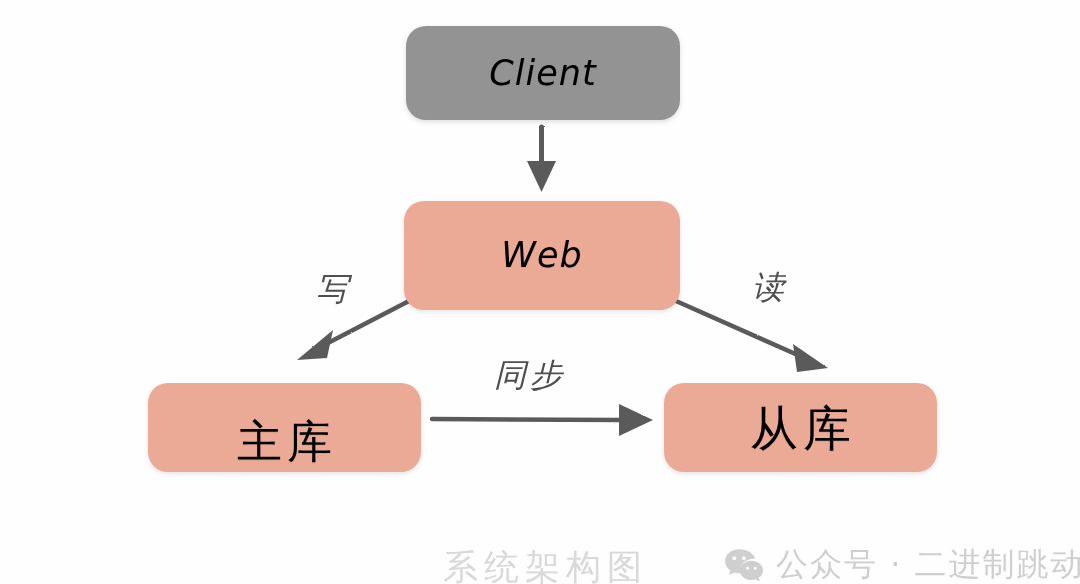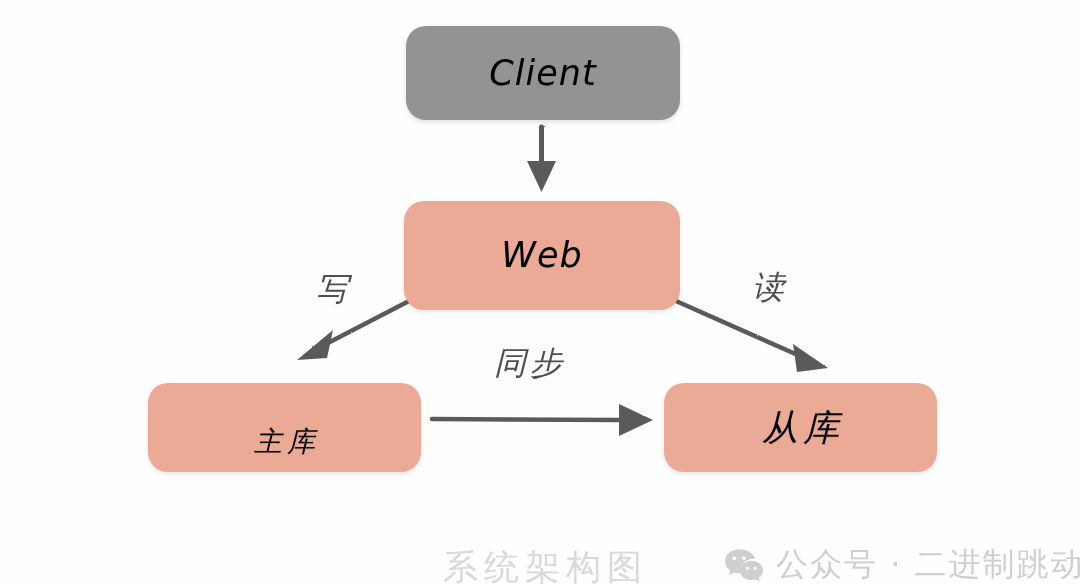--- a/index.html
+++ b/index.html
@@ -76,56 +76,54 @@
   
   #node-master {
     left: 148px;
     top: 383px;
     width: 273px;
     height: 89px;
     background: #eaaa95;
     box-shadow: 0 2px 5px rgba(0,0,0,0.10);
   }
   #node-master .node-label {
-    font-size: 28px;
-    font-style: italic;
+    font-size: 45px;
     letter-spacing: 5px;
     text-indent: 5px;
     margin-top: 28px;
   }
 
   
   #node-slave {
     left: 664px;
     top: 383px;
     width: 273px;
     height: 89px;
     background: #eaaa95;
     box-shadow: 0 2px 5px rgba(0,0,0,0.10);
   }
   #node-slave .node-label {
-    font-size: 36px;
-    font-style: italic;
+    font-size: 48px;
     letter-spacing: 5px;
     text-indent: 5px;
   }
 
   
   .edge-label {
     position: absolute;
     color: #4f4f4f;
     font-size: 32px;
     font-style: italic;
     letter-spacing: 2px;
     user-select: none;
     white-space: nowrap;
   }
   #edge-label-write { left: 316px; top: 268px; }
   #edge-label-read  { left: 752px; top: 266px; }
-  #edge-label-sync  { left: 494px; top: 342px; letter-spacing: 4px; }
+  #edge-label-sync  { left: 494px; top: 354px; letter-spacing: 4px; }
 
   
   .watermark {
     position: absolute;
     color: #d6d6d6;
     user-select: none;
     white-space: nowrap;
     margin-top: 28px;
   }
   #watermark-title {

